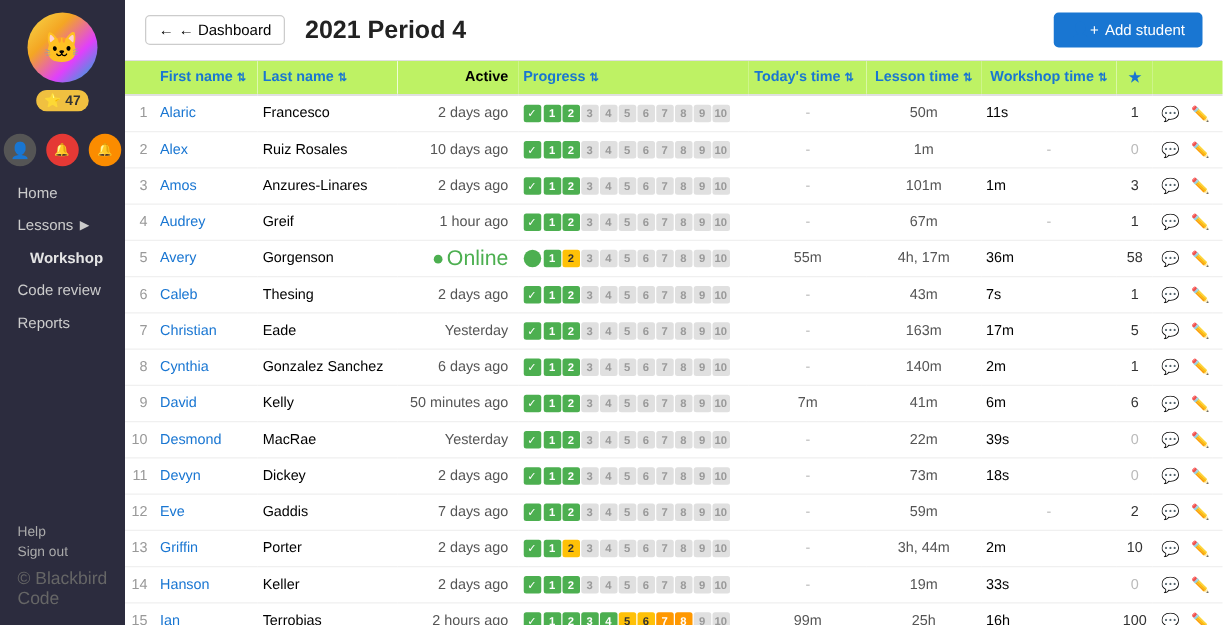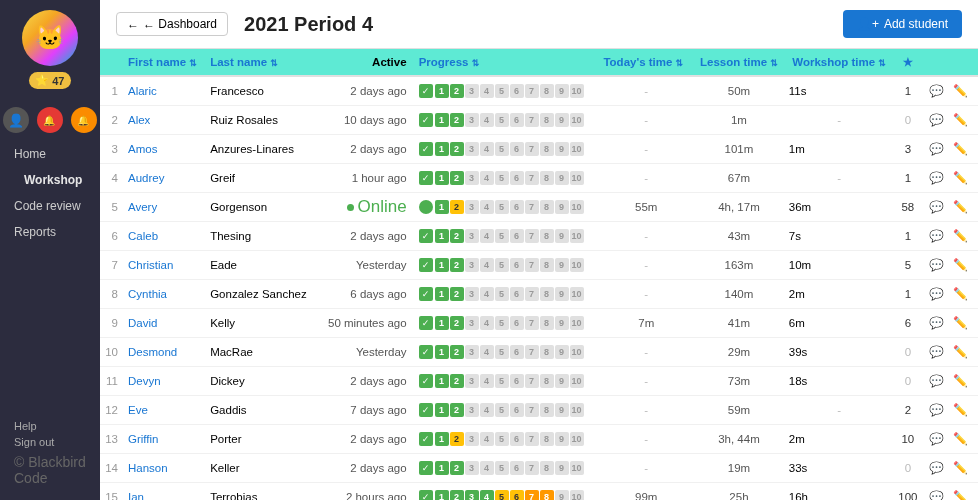--- a/index.html
+++ b/index.html
@@ -138,21 +138,21 @@
       overflow-y: auto;
     }
     table {
       width: 100%;
       border-collapse: collapse;
       font-size: 11.5px;
     }
     thead th {
       position: sticky;
       top: 0;
-      background: #5eead4;
+      background: #bef264;
       border-bottom: 2px solid #e0e0e0;
       padding: 6px 4px;
       text-align: left;
       white-space: nowrap;
       z-index: 2;
     }
     thead th.sortable { cursor: pointer; color: #1976d2; }
     thead th .sort-icon { font-size: 9px; }
     tbody tr { border-bottom: 1px solid #f0f0f0; }
     td { padding: 4px 4px; vertical-align: middle; white-space: nowrap; }
@@ -224,20 +224,24 @@
       <span>47</span>
     </div>
   </div>
   <div class="icon-row">
     <div class="icon-btn person">👤</div>
     <div class="icon-btn bell-red">🔔</div>
     <div class="icon-btn bell-orange">🔔</div>
   </div>
   <div class="nav-item">
     <span>Home</span>
+  </div>
+  <div class="nav-item">
+    <span>Lessons</span>
+    <span class="arrow">▶</span>
   </div>
   <div class="nav-item active">
     <span>Workshop</span>
   </div>
   <div class="nav-item">
     <span>Code review</span>
   </div>
   <div class="nav-item">
     <span>Reports</span>
   </div>
@@ -494,21 +498,21 @@
                   <div class="pn gray">6</div>
                   <div class="pn gray">7</div>
                   <div class="pn gray">8</div>
                   <div class="pn gray">9</div>
                   <div class="pn gray">10</div>
                 </div>
               </div>
             </td>
             <td class="dash">-</td>
             <td class="time-col">163m</td>
-            <td class="workshop-col">10m</td>
+            <td class="workshop-col">17m</td>
             <td class="workshop-count" style="color: rgb(51, 51, 51);">5</td>
             <td>
               <div class="action-icons">
                 <div class="act-icon blue">💬</div>
                 <div class="act-icon">✏️</div>
               </div>
             </td>
           </tr>
           <tr>
             <td class="num">8</td>
@@ -592,21 +596,21 @@
                   <div class="pn gray">5</div>
                   <div class="pn gray">6</div>
                   <div class="pn gray">7</div>
                   <div class="pn gray">8</div>
                   <div class="pn gray">9</div>
                   <div class="pn gray">10</div>
                 </div>
               </div>
             </td>
             <td class="dash">-</td>
-            <td class="time-col">29m</td>
+            <td class="time-col">22m</td>
             <td class="workshop-col">39s</td>
             <td class="workshop-count" style="color: rgb(187, 187, 187);">0</td>
             <td>
               <div class="action-icons">
                 <div class="act-icon blue">💬</div>
                 <div class="act-icon">✏️</div>
               </div>
             </td>
           </tr>
           <tr>

